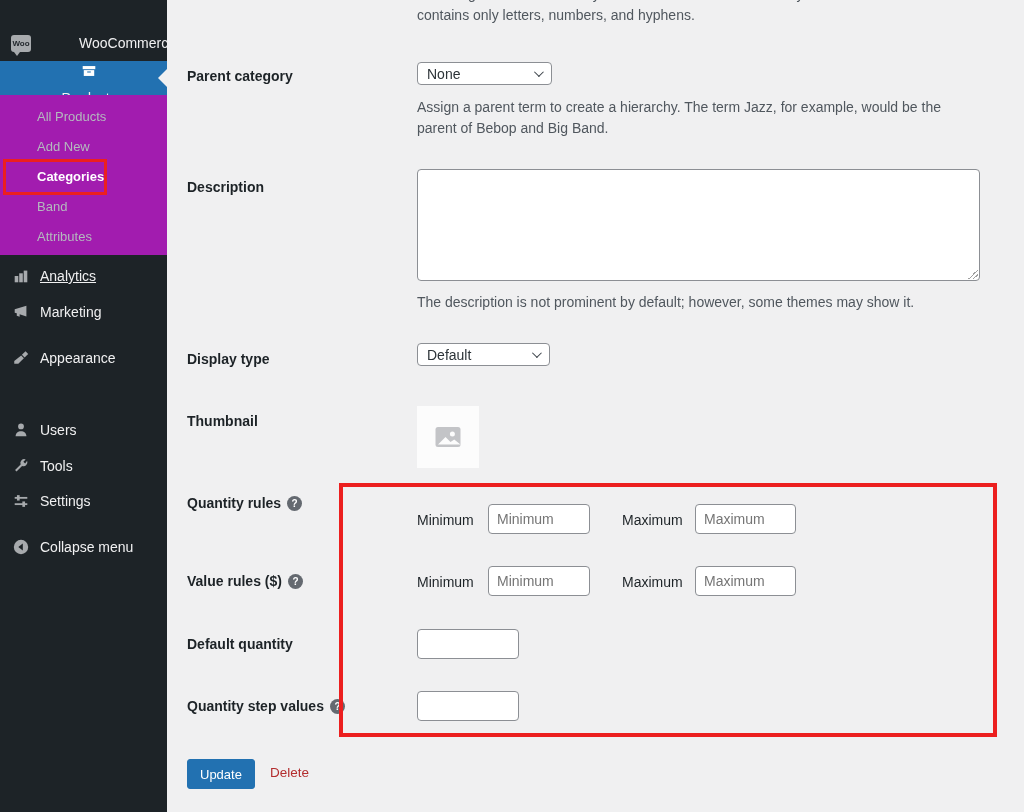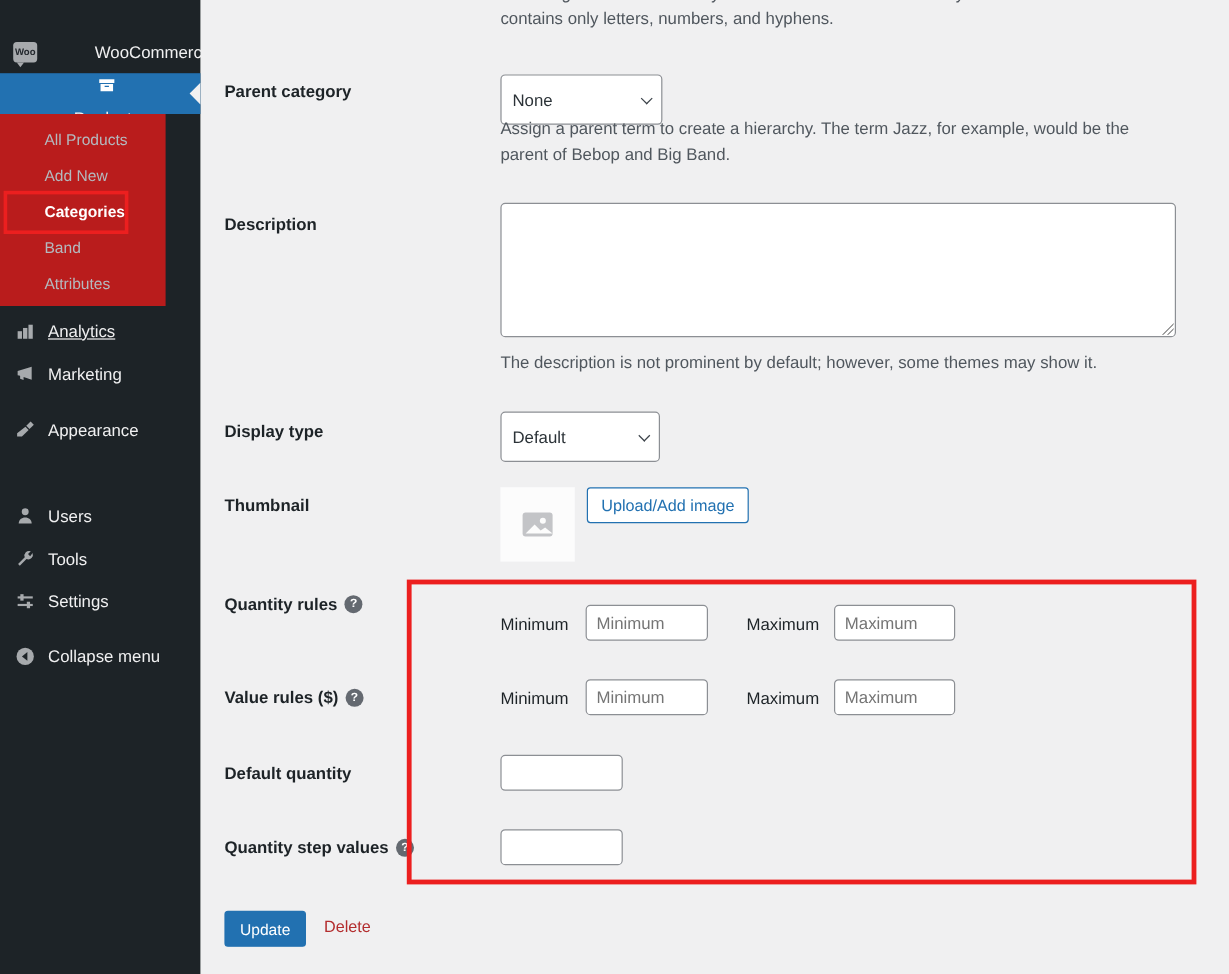--- a/index.html
+++ b/index.html
@@ -8,21 +8,21 @@
 
   
   #sidebar { position:absolute; left:0; top:0; width:167px; height:812px; background:#1d2327; color:#f0f0f1; }
   .menu-item { position:absolute; left:0; width:167px; height:36px; display:flex; align-items:center; gap:9px; padding-left:11px; font-size:14px; color:#f0f0f1; cursor:pointer; }
   .menu-item .micon { width:20px; height:20px; display:flex; align-items:center; justify-content:center; flex:0 0 20px; }
   .menu-item svg { display:block; }
   #mi-comments { top:-29px; }
   #mi-woocommerce { top:25px;gap:48px; }
   #mi-products { top:61px; height:34px; background:#2271b1; font-weight:400;flex-direction:column; }
   #products-notch { position:absolute; right:0; top:8px; width:0; height:0; border-top:9px solid transparent; border-bottom:9px solid transparent; border-right:9px solid #f0f0f1; }
-  #submenu { position:absolute; left:0; top:95px; width:138px; height:160px; background:#b91c1c; padding-top:7px; }
+  #submenu { position:absolute; left:0; top:95px; width:167px; height:160px; background:#a21caf; padding-top:7px; }
   .sub-item { height:30px; line-height:30px; padding-left:37px; font-size:13px; color:#b4b9be; cursor:pointer; }
   .sub-item.current { color:#fff; font-weight:bold; }
   .woo-badge { width:26px; height:17px; background:#a7aaad; border-radius:3px; position:relative; display:flex; align-items:center; justify-content:center; font-size:8px; font-weight:bold; color:#23282d; }
   .woo-badge:after { content:""; position:absolute; left:3px; bottom:-4px; border-left:3px solid transparent; border-right:3px solid transparent; border-top:4px solid #a7aaad; }
   #mi-analytics { top:258px;text-decoration:underline; }
   #mi-marketing { top:294px; }
   #mi-appearance { top:340px; }
   #mi-plugins { top:376px; }
   #mi-users { top:412px; }
   #mi-tools { top:448px; }
@@ -39,21 +39,21 @@
   .abs { position:absolute; }
   .flabel { font-size:14px; font-weight:bold; color:#1d2327; }
   .help-text { font-size:14px; color:#50575e; line-height:21px; }
   .inline-label { font-size:14px; color:#1d2327; }
 
   #slug-line1 { left:250px; top:-16px; }
   #slug-line2 { left:250px; top:5px; }
 
   #lbl-parent { left:20px; top:68px; }
   #sel-parent { left:250px; top:62px; width:135px; }
-  .select { height:42px; background:#fff; border:1px solid #8c8f94; border-radius:4px; display:flex; align-items:center; justify-content:space-between; padding:0 10px 0 9px; font-size:14px; color:#2c3338; cursor:pointer; }
+  .select { height:23px; background:#fff; border:1px solid #8c8f94; border-radius:4px; display:flex; align-items:center; justify-content:space-between; padding:0 10px 0 9px; font-size:14px; color:#2c3338; cursor:pointer; }
   .chevron { width:7px; height:7px; border-right:1.8px solid #3c434a; border-bottom:1.8px solid #3c434a; transform:rotate(45deg) translateY(-2px); }
   #help-parent { left:250px; top:97px; width:552px; }
 
   #lbl-desc { left:20px; top:179px; }
   #ta-desc { left:250px; top:169px; width:563px; height:112px; border:1px solid #8c8f94; border-radius:4px; background:#fff; resize:none; font-family:"Liberation Sans",sans-serif; font-size:14px; padding:6px 8px; }
   #ta-grip { left:801px; top:269px; width:10px; height:10px; background:
     linear-gradient(135deg, transparent 0 50%, #a0a0a0 50% 58%, transparent 58% 72%, #a0a0a0 72% 80%, transparent 80%); }
   #help-desc { left:250px; top:292px; }
 
   #lbl-display { left:20px; top:351px; }
@@ -226,21 +226,20 @@
   </div>
 
   <div class="abs flabel" id="lbl-thumb">Thumbnail</div>
   <div class="abs" id="thumb-box">
     <svg width="30" height="30" viewBox="0 0 24 24">
       <rect x="2" y="4" width="20" height="16" rx="2" fill="#c3c4c7"></rect>
       <circle cx="15.5" cy="9.5" r="2" fill="#fcfcfc"></circle>
       <path d="M4 18l6-6 4 4 3-2 5 4z" fill="#fcfcfc"></path>
     </svg>
   </div>
-  <button class="abs" id="btn-upload">Upload/Add image</button>
 
   <div class="abs qlabel-wrap" id="lbl-qrules">
     <span class="flabel">Quantity rules</span>
     <span class="help-icon">?</span>
   </div>
   <div class="abs inline-label" id="qmin-lbl">Minimum</div>
   <input class="abs tinput" id="qmin" placeholder="Minimum" style="">
   <div class="abs inline-label" id="qmax-lbl">Maximum</div>
   <input class="abs tinput" id="qmax" placeholder="Maximum" style="">
 

